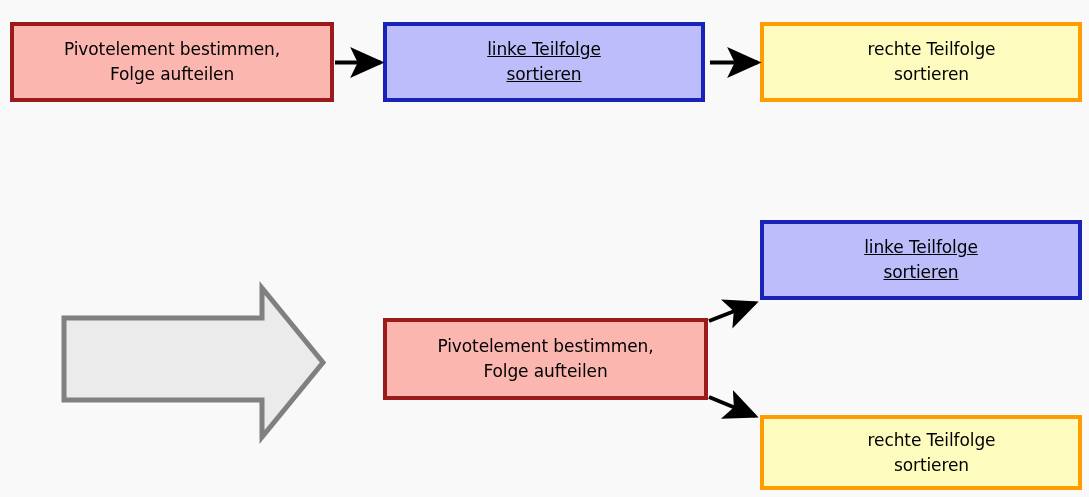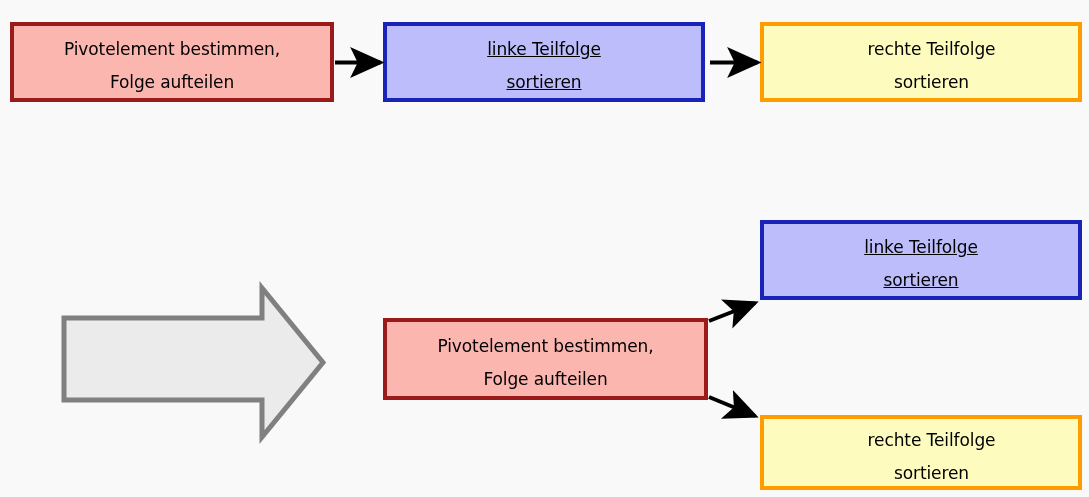--- a/index.html
+++ b/index.html
@@ -31,21 +31,20 @@
     text-align: center;
     color: #000000;
     font-family: "DejaVu Sans", "Liberation Sans", sans-serif;
     font-size: 17px;
     line-height: 25px;
     letter-spacing: -0.1px;
   }
   .pbox .ln {
     display: block;
     white-space: nowrap;
-    margin-top: 8px;
   }
 
   .pbox.red    { background: #fbb6b0; border: 4px solid #9b1b1b; }
   .pbox.blue   { background: #bdbdfb; border: 4px solid #1a23b8; text-decoration: underline; }
   .pbox.yellow { background: #fdfbbd; border: 4px solid #ff9d00; padding-left: 21px; }
 
   
   #arrows {
     position: absolute;
     left: 0;

